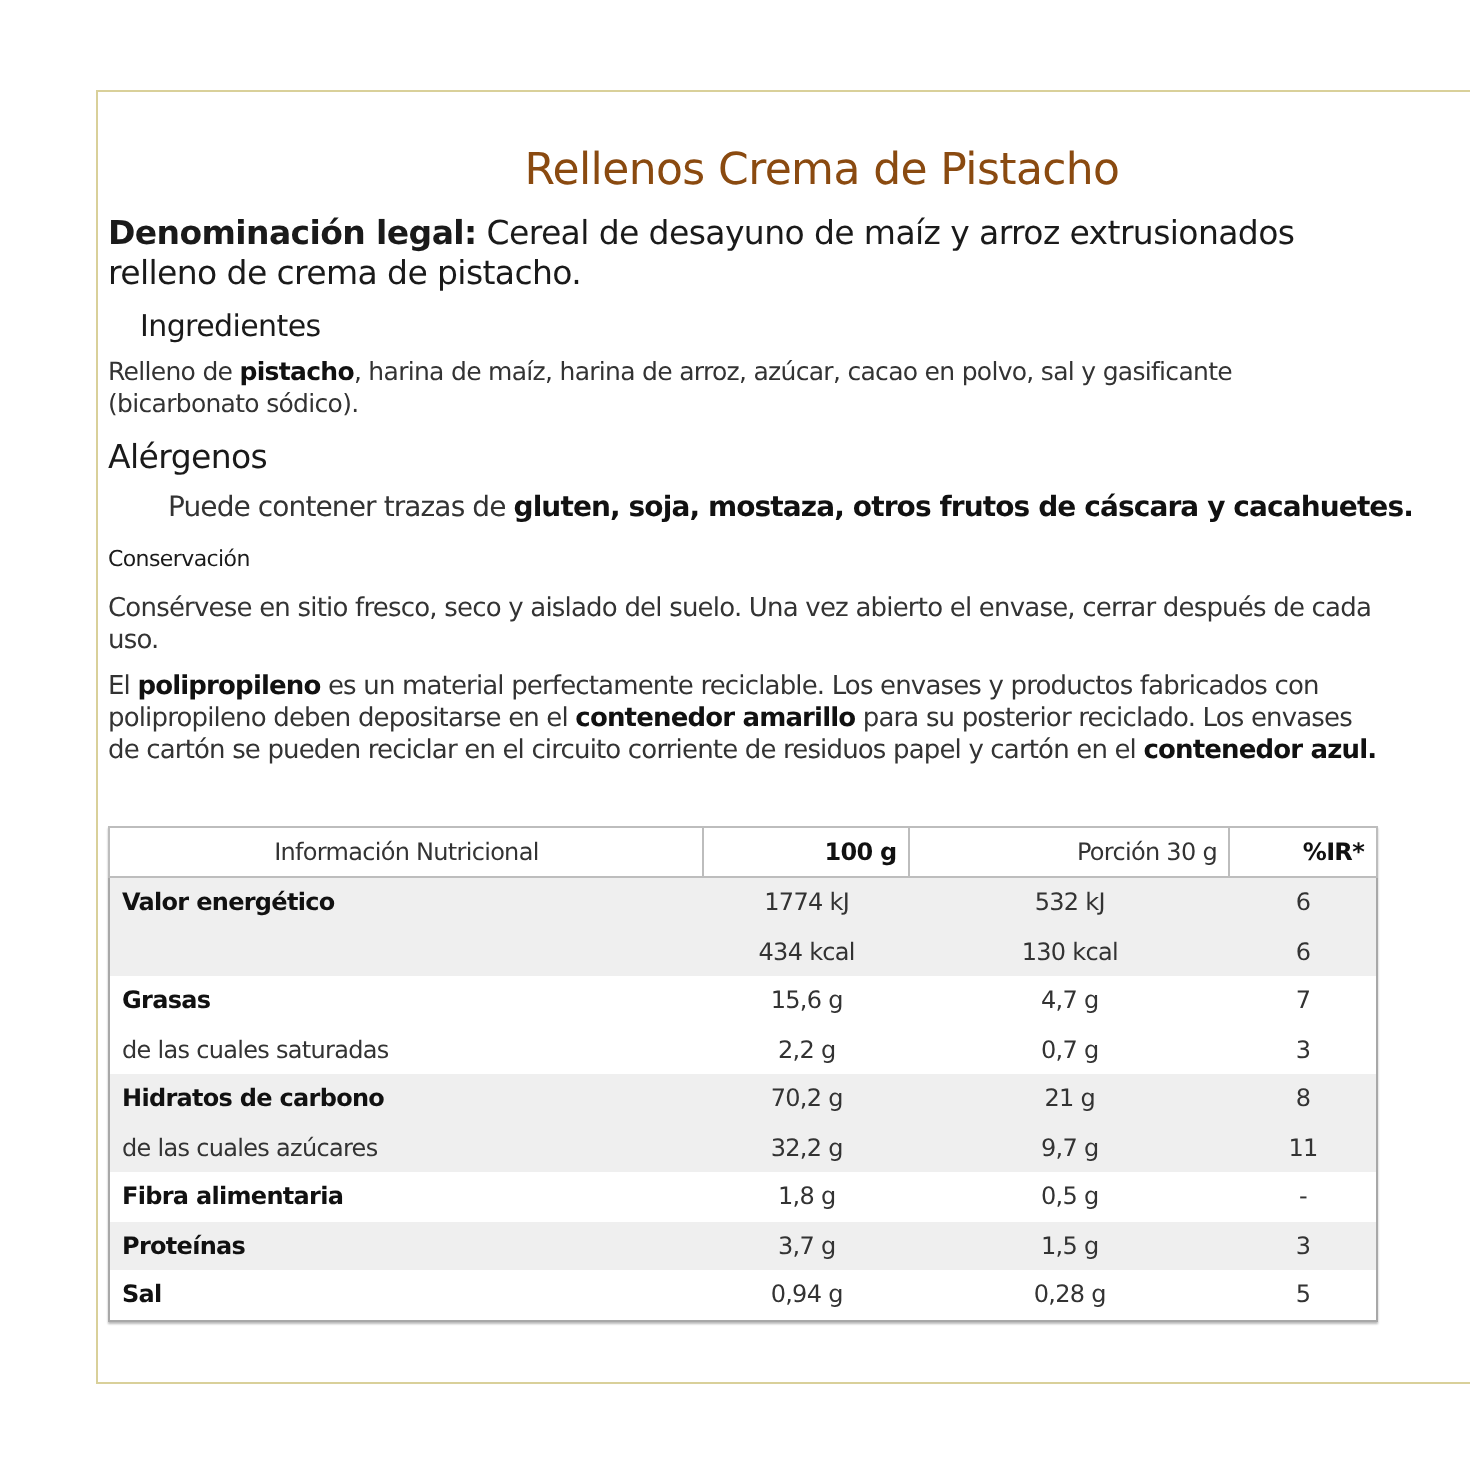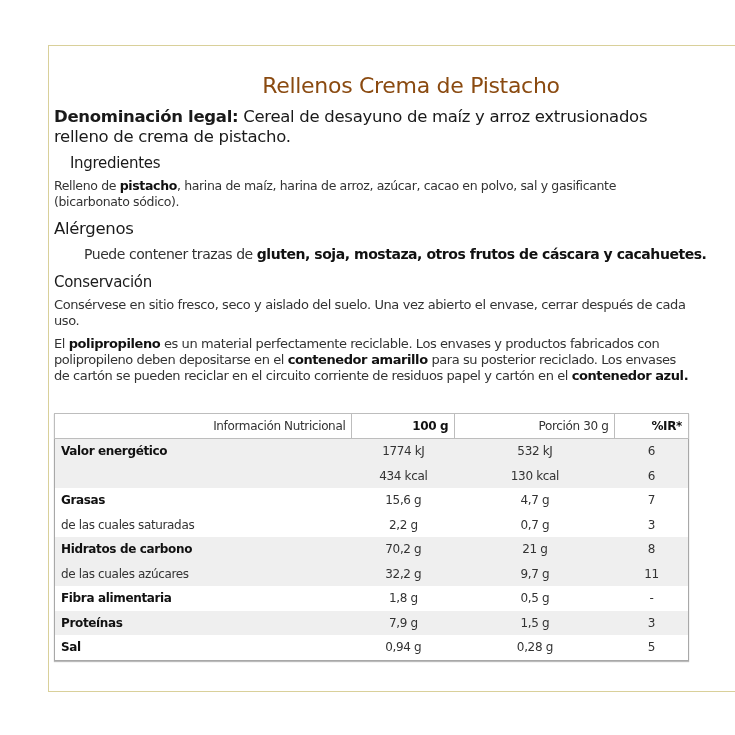--- a/index.html
+++ b/index.html
@@ -15,33 +15,33 @@
   .denom {
     position:absolute; left:5px; top:61px; width:630px;
     font-size:16.5px; line-height:20px; color:#1a1a1a; letter-spacing:-0.3px;
   }
   .denom b { font-weight:bold;text-align:right; }
   .h-ing { position:absolute; left:21px; top:108px; font-size:15px; letter-spacing:-0.3px; }
   .p-ing { position:absolute; left:5px; top:132px; width:632px; font-size:12.5px; line-height:16px; color:#333; letter-spacing:-0.35px; }
   .h-aler { position:absolute; left:5px; top:173px; font-size:16.5px; letter-spacing:-0.3px; }
   .p-aler { position:absolute; left:5px; top:200px; width:640px; font-size:14px; color:#333; letter-spacing:-0.45px; white-space:nowrap;margin-left:30px; }
   .p-aler b { color:#111; }
-  .h-cons { position:absolute; left:5px; top:227px; font-size:15px; letter-spacing:-0.3px; }
+  .h-cons { position:absolute; left:5px; top:227px; font-size:11px; letter-spacing:-0.3px; }
   .p-cons { position:absolute; left:5px; top:251px; width:632px; font-size:13px; line-height:16px; color:#333; letter-spacing:-0.4px; }
   .p-recy { position:absolute; left:5px; top:290px; width:636px; font-size:13px; line-height:16px; color:#333; letter-spacing:-0.42px; }
   .p-recy b, .p-ing b { color:#111; }
   .ntable {
     position:absolute; left:5px; top:367px; width:635px;
     border-collapse:collapse; font-size:12px; letter-spacing:-0.35px;
     border:1px solid #a8a8a8; box-shadow:0 1px 1px #bbb;
   }
   .ntable th {
     font-weight:normal; height:24px; padding:0 6px; border:1px solid #bdbdbd; background:#fff; color:#333;
   }
-  .ntable th.l { text-align:right; width:288px; }
+  .ntable th.l { text-align:center; width:288px; }
   .ntable th.r { text-align:right; }
   .ntable th.c100 { width:91px; font-weight:bold; color:#111; }
   .ntable th.cpor { width:149px; }
   .ntable th.cir { width:61px; font-weight:bold; color:#111; }
   .ntable td { height:24.5px; padding:0 6px; color:#333; }
   .ntable td.l { text-align:left; }
   .ntable td.r { text-align:center; }
   .ntable tr.g td { background:#efefef; }
   .ntable tr.w td { background:#ffffff; }
   .ntable td.bold { font-weight:bold; color:#111; }
@@ -112,21 +112,21 @@
           <td class="r">11</td>
         </tr>
         <tr class="w">
           <td class="l bold">Fibra alimentaria</td>
           <td class="r">1,8 g</td>
           <td class="r">0,5 g</td>
           <td class="r">-</td>
         </tr>
         <tr class="g">
           <td class="l bold">Proteínas</td>
-          <td class="r">7,9 g</td>
+          <td class="r">3,7 g</td>
           <td class="r">1,5 g</td>
           <td class="r">3</td>
         </tr>
         <tr class="w">
           <td class="l bold">Sal</td>
           <td class="r">0,94 g</td>
           <td class="r">0,28 g</td>
           <td class="r">5</td>
         </tr>
       </tbody>

